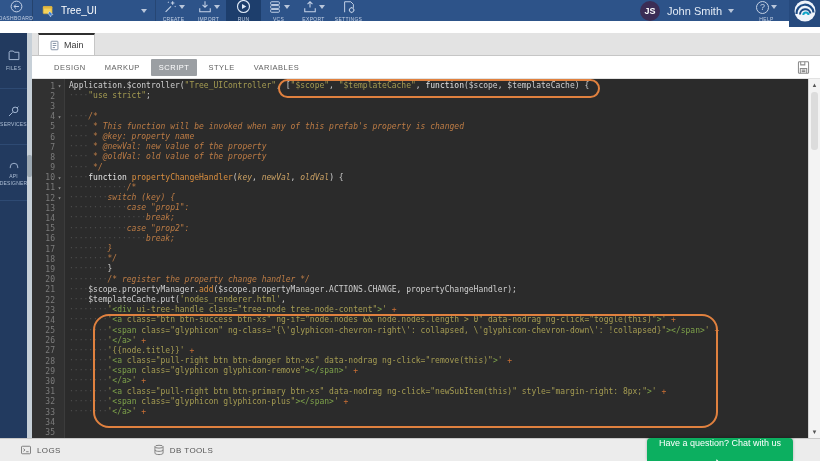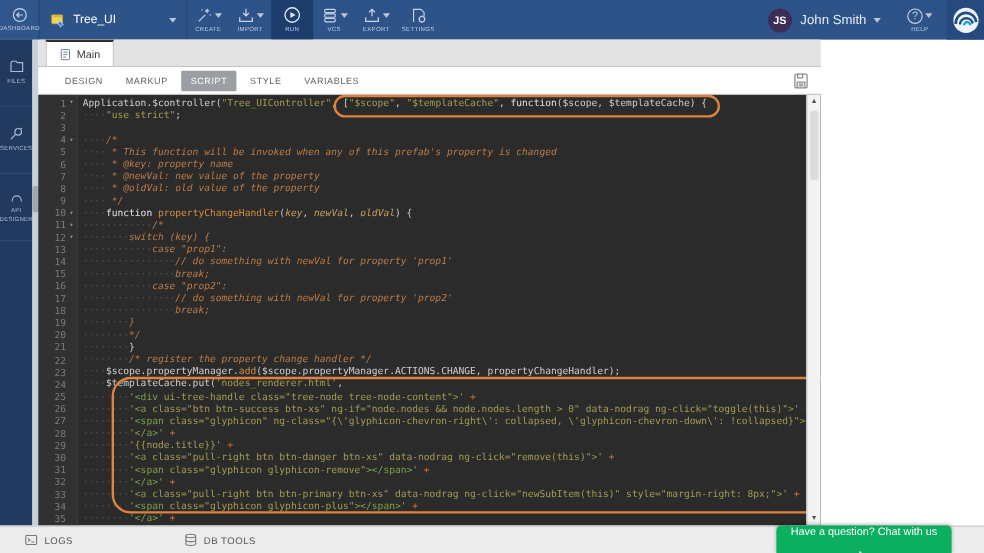--- a/index.html
+++ b/index.html
@@ -1,21 +1,21 @@
 <!DOCTYPE html>
 <html><head>
 <meta charset="utf-8">
 <style>
   * { margin:0; padding:0; box-sizing:border-box; }
   html,body { width:820px; height:461px; overflow:hidden; background:#fff;
               font-family:"Liberation Sans", sans-serif; }
   .stage { position:relative; width:820px; height:461px; overflow:hidden; }
 
   
-  .topbar { position:absolute; left:0; top:0; width:820px; height:33px;
+  .topbar { position:absolute; left:0; top:0; width:820px; height:21px;
             background:#2d5389; display:flex; align-items:stretch; }
   .dash-btn { width:33px; display:flex; flex-direction:column; align-items:center;
               justify-content:center; gap:2px; border-right:1px solid rgba(0,0,0,.22);
               background:#30568c; cursor:pointer; }
   .tiny-label { font-size:5px; letter-spacing:.3px; color:#c3d0e4; white-space:nowrap; }
   .project { display:flex; align-items:center; gap:6px; width:122px; padding:0 8px; cursor:pointer; }
   .project-name { font-size:10px; color:#ffffff; flex:1; }
   .caret { width:0; height:0; border-left:3.5px solid transparent;
            border-right:3.5px solid transparent; border-top:4px solid #b9c6da; }
   .menus { display:flex; border-left:1px solid rgba(0,0,0,.15); }
@@ -41,21 +41,21 @@
   .sidebar { position:absolute; left:0; top:33px; width:27px; height:405px; background:#223a5f; }
   .side-item { height:56px; display:flex; flex-direction:column; align-items:center;
                justify-content:center; gap:3px; border-bottom:1px solid #2e4a73;
                cursor:pointer; text-align:center; }
   .side-label { font-size:5px; letter-spacing:.2px; color:#aebfd6; line-height:1.4; }
   .splitter { position:absolute; left:27px; top:33px; width:5px; height:405px; background:#c7d0d8; }
   .splitter-handle { position:absolute; left:27px; top:155px; width:5px; height:22px;
                      background:#9da9b3; border-radius:2px; cursor:pointer; }
 
   
-  .main { position:absolute; left:32px; top:33px; width:652px; height:405px; }
+  .main { position:absolute; left:32px; top:33px; width:788px; height:405px; }
   .tabbar { height:23px; background:#e3e3e3; border-bottom:1px solid #c6c6c6;
             display:flex; align-items:flex-end; }
   .tab { height:22px; background:#fff; border:1px solid #c6c6c6; border-bottom:none;
          border-top:2px solid #2f2f2f; display:flex; align-items:center; gap:4px;
          padding:0 10px; margin-left:6px; font-size:9px; color:#3a3a3a; cursor:pointer; }
   .subtabbar { height:23px; background:#fff; border-bottom:1px solid #e2e2e2;
                display:flex; align-items:center; padding-left:14px; gap:3px; }
   .subtab { font-size:7.5px; letter-spacing:.5px; color:#5f5f5f; padding:4px 8px;
             cursor:pointer; border-radius:1px; }
   .subtab.active { background:#9b9fa3; color:#ffffff; }
@@ -439,24 +439,22 @@
           <div class="code-line"><span class="ws">····</span><span class="cmt">/*</span></div>
           <div class="code-line"><span class="ws">····</span><span class="cmt"> * This function will be invoked when any of this prefab's property is changed</span></div>
           <div class="code-line"><span class="ws">····</span><span class="cmt"> * @key: property name</span></div>
           <div class="code-line"><span class="ws">····</span><span class="cmt"> * @newVal: new value of the property</span></div>
           <div class="code-line"><span class="ws">····</span><span class="cmt"> * @oldVal: old value of the property</span></div>
           <div class="code-line"><span class="ws">····</span><span class="cmt"> */</span></div>
           <div class="code-line"><span class="ws">····</span><span class="kw">function</span><span class="pln"> </span><span class="fn">propertyChangeHandler</span><span class="pln">(</span><span class="prm">key</span><span class="pln">, </span><span class="prm">newVal</span><span class="pln">, </span><span class="prm">oldVal</span><span class="pln">) {</span></div>
           <div class="code-line"><span class="ws">············</span><span class="cmt">/*</span></div>
           <div class="code-line"><span class="ws">········</span><span class="cmt">switch (key) {</span></div>
           <div class="code-line"><span class="ws">············</span><span class="cmt">case "prop1":</span></div>
-          <div class="code-line"><span class="ws">················</span><span class="cmt">// do something with newVal for property 'prop1'</span></div>
           <div class="code-line"><span class="ws">················</span><span class="cmt">break;</span></div>
           <div class="code-line"><span class="ws">············</span><span class="cmt">case "prop2":</span></div>
-          <div class="code-line"><span class="ws">················</span><span class="cmt">// do something with newVal for property 'prop2'</span></div>
           <div class="code-line"><span class="ws">················</span><span class="cmt">break;</span></div>
           <div class="code-line"><span class="ws">········</span><span class="cmt">}</span></div>
           <div class="code-line"><span class="ws">········</span><span class="cmt">*/</span></div>
           <div class="code-line"><span class="ws">········</span><span class="pln">}</span></div>
           <div class="code-line"><span class="ws">········</span><span class="cmt">/* register the property change handler */</span></div>
           <div class="code-line"><span class="ws">····</span><span class="pln">$scope.propertyManager.</span><span class="fn">add</span><span class="pln">($scope.propertyManager.ACTIONS.CHANGE, propertyChangeHandler);</span></div>
           <div class="code-line"><span class="ws">····</span><span class="pln">$templateCache.put(</span><span class="str">'nodes_renderer.html'</span><span class="pln">,</span></div>
           <div class="code-line"><span class="ws">········</span><span class="str">'</span><span class="tag">&lt;div</span><span class="str"> ui-tree-handle class="tree-node tree-node-content"</span><span class="tag">&gt;</span><span class="str">'</span><span class="op"> +</span></div>
           <div class="code-line"><span class="ws">········</span><span class="str">'</span><span class="tag">&lt;a</span><span class="str"> class="btn btn-success btn-xs" ng-if="node.nodes &amp;&amp; node.nodes.length &gt; 0" data-nodrag ng-click="toggle(this)"</span><span class="tag">&gt;</span><span class="str">'</span><span class="op"> +</span></div>
           <div class="code-line"><span class="ws">········</span><span class="str">'</span><span class="tag">&lt;span</span><span class="str"> class="glyphicon" ng-class="{\'glyphicon-chevron-right\': collapsed, \'glyphicon-chevron-down\': !collapsed}"</span><span class="tag">&gt;&lt;/span&gt;</span><span class="str">'</span><span class="op"> +</span></div>

